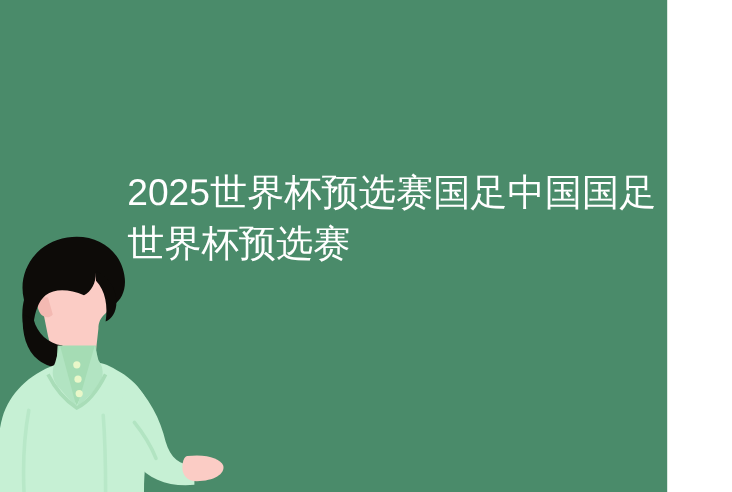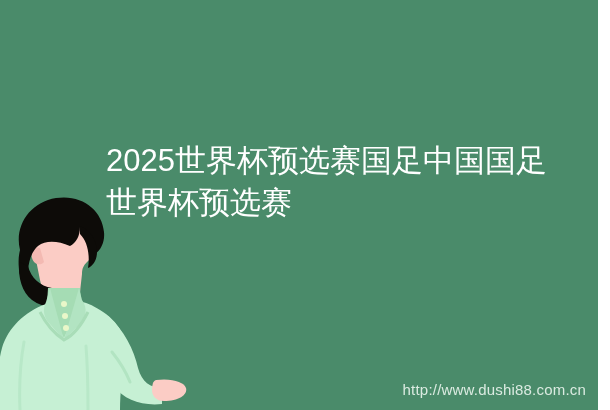--- a/index.html
+++ b/index.html
@@ -8,21 +8,21 @@
   }
   body {
     width: 610px;
     height: 410px;
     overflow: hidden;
     font-family: "Liberation Sans", "DejaVu Sans", sans-serif;
   }
 
   #banner {
     position: relative;
-    width: 598px;
+    width: 556px;
     height: 410px;
     background: #4a8b6a;
     overflow: hidden;
   }
 
   
   #title {
     position: absolute;
     left: 106px;
     top: 140px;
@@ -146,15 +146,14 @@
                  C188 199, 178 205, 164 205
                  C156 205, 152 200, 152 194
                  C152 189, 153 185, 156 184 Z" fill="#fbccc5"></path>
 
       </g>
     </svg>
   </div>
 
   <div id="title">2025世界杯预选赛国足中国国足世界杯预选赛</div>
 
-  <div id="watermark">http://www.dushi88.com.cn</div>
 
 </div>
 
 </body></html>

